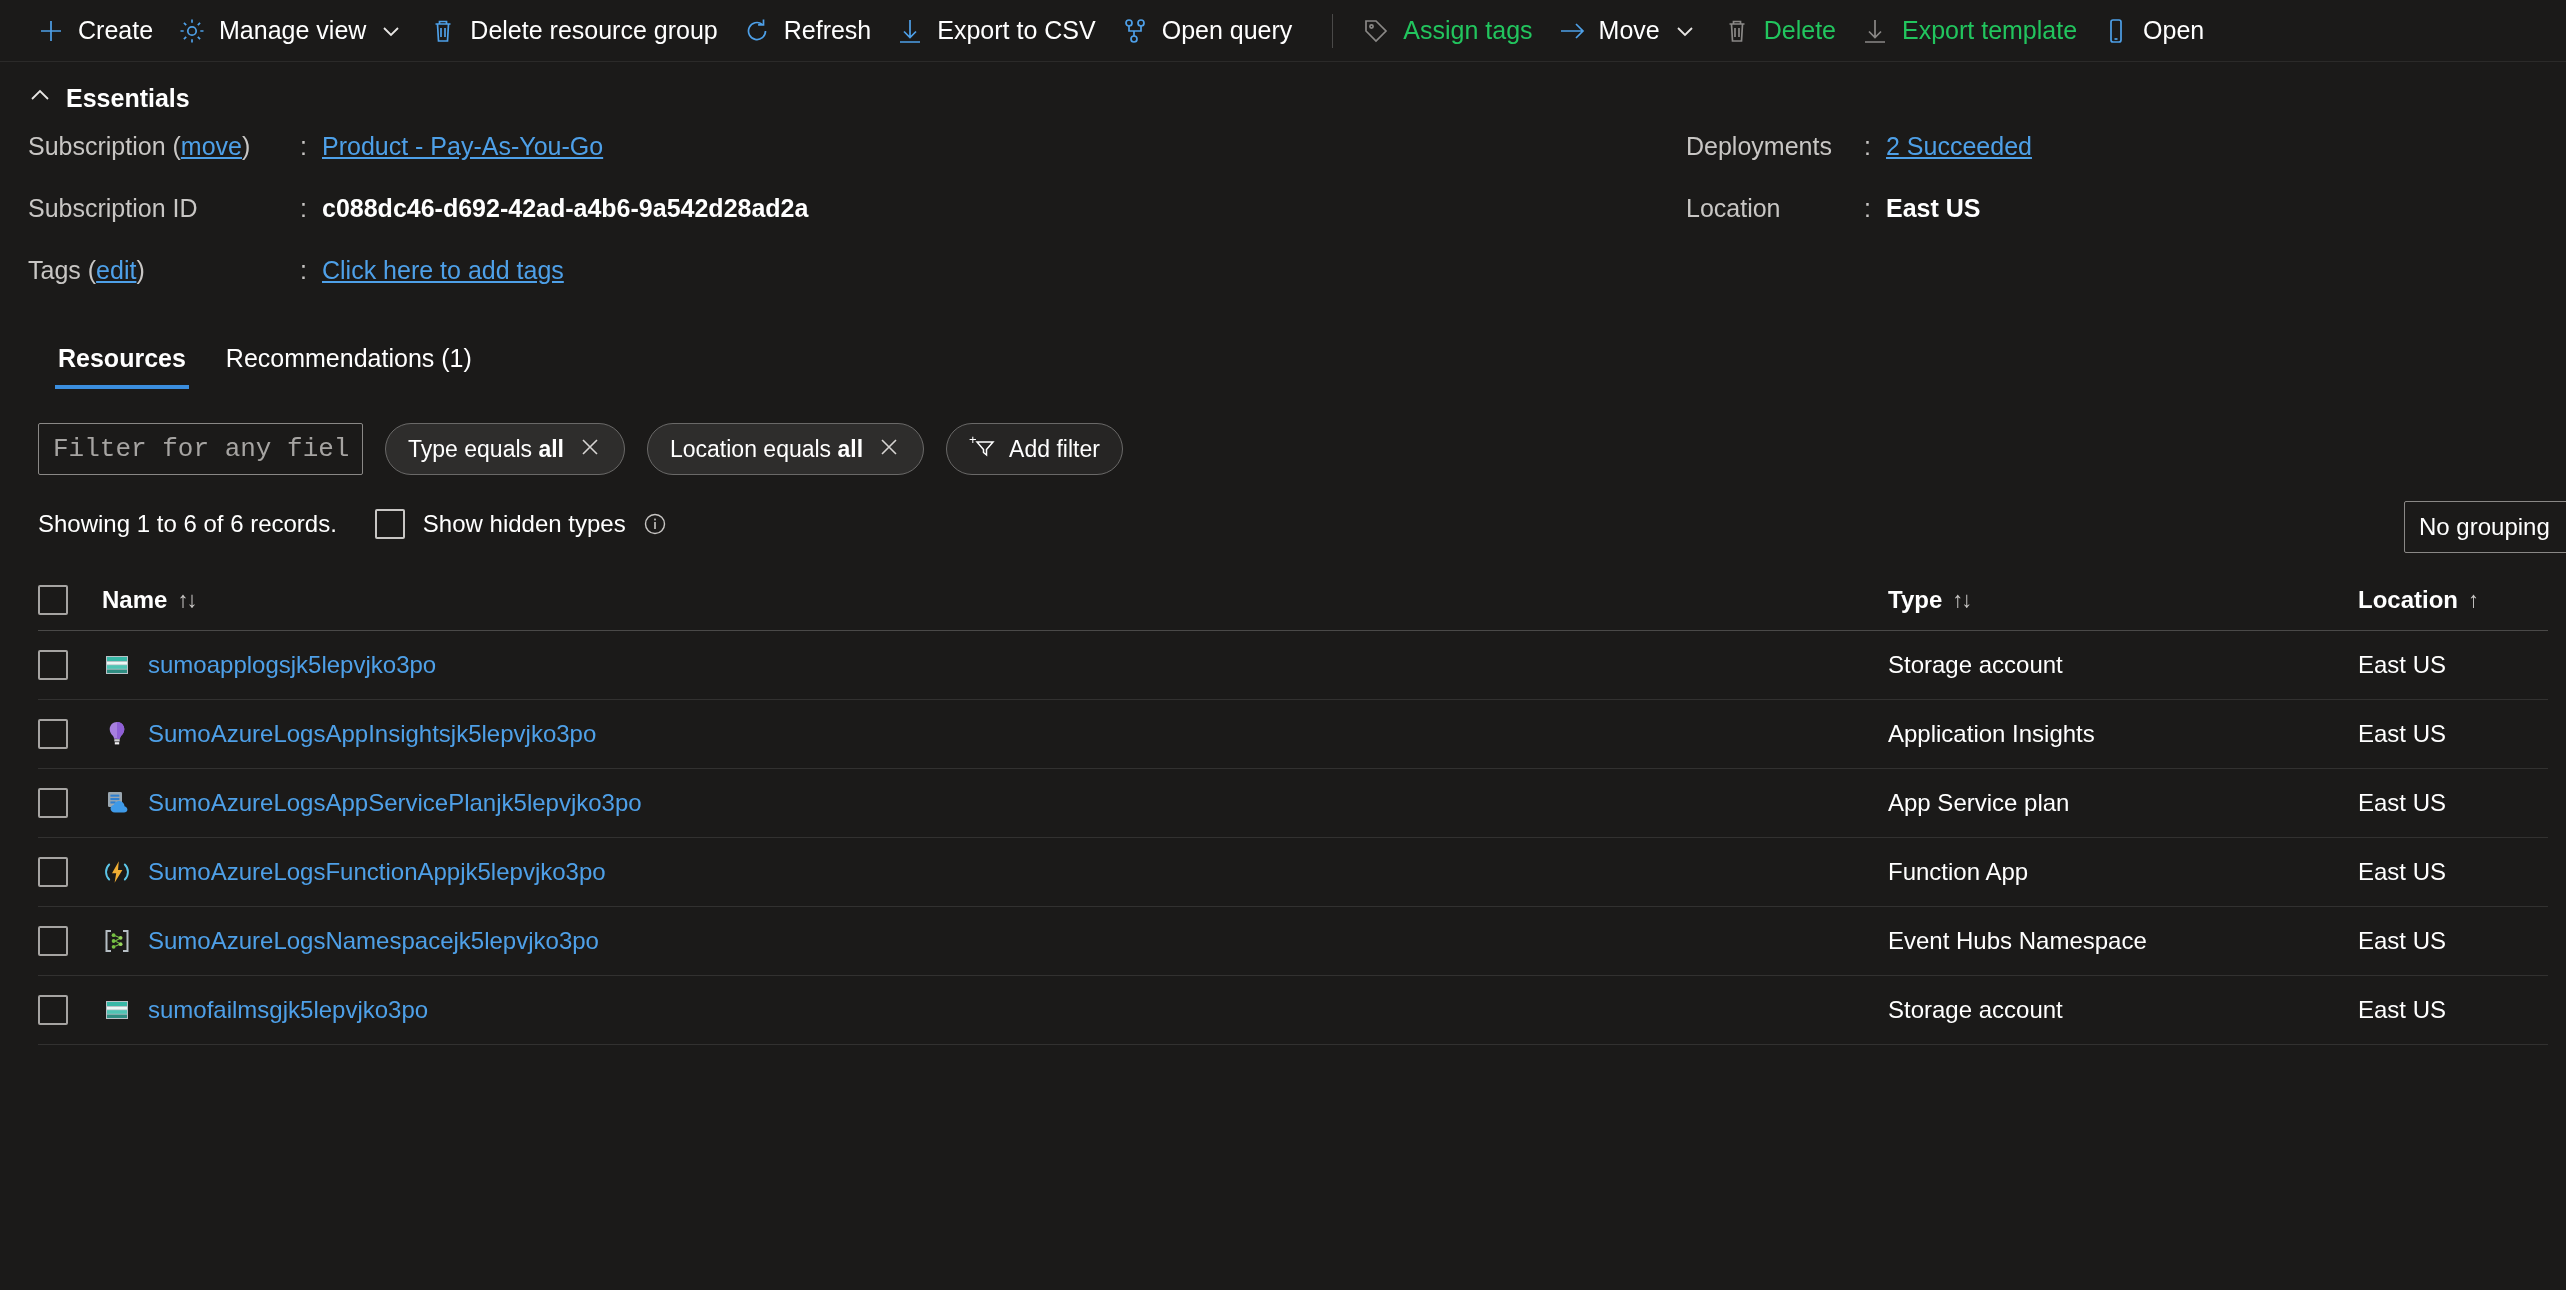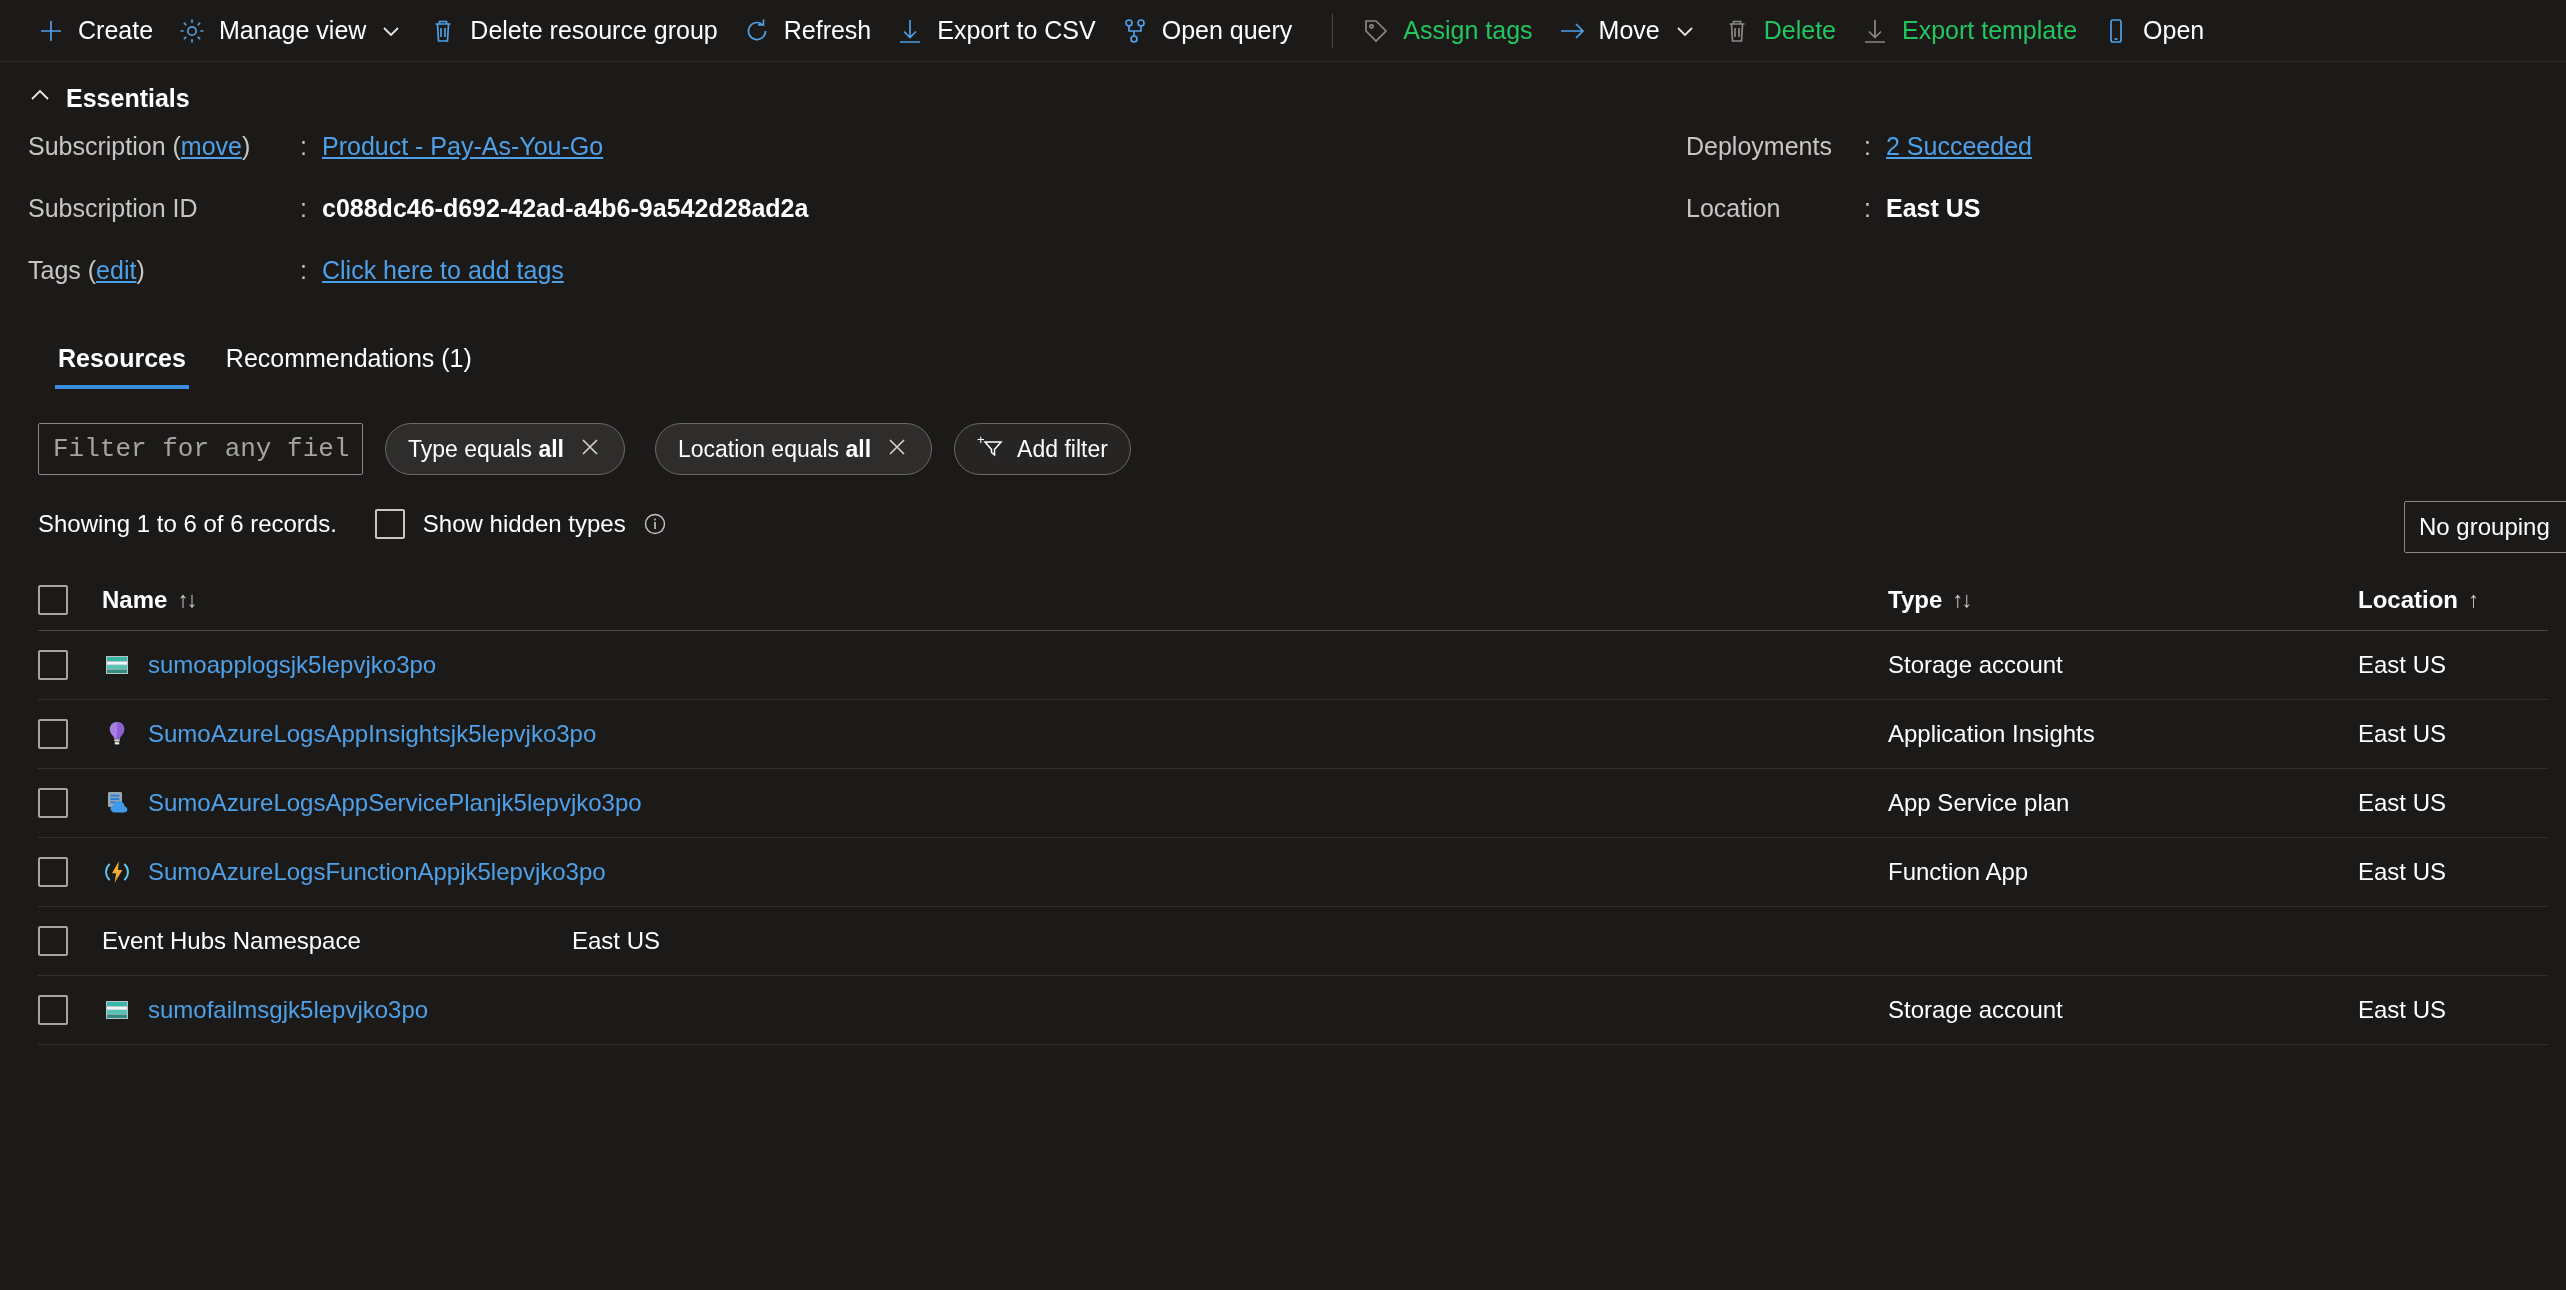--- a/index.html
+++ b/index.html
@@ -319,21 +319,21 @@
     </div>
   </div>
 
   <div class="tabs" id="tabs">
       <div class="tab active"><span>Resources</span></div>
       <div class="tab"><span>Recommendations (1)</span></div>
     </div>
 
   <div class="filterbar">
     <input class="filter-input" type="text" placeholder="Filter for any field..." style="">
-    <div id="pills" style="display:flex;gap:30px;">
+    <div id="pills" style="display:flex;gap:22px;">
         <div class="pill">
           <span>Type equals <b>all</b></span>
           <span class="x"><svg width="24" height="24" viewBox="0 0 24 24">
               <path d="M5 5l14 14M19 5L5 19" stroke="#d6d4d2" stroke-width="1.6" fill="none"></path>
             </svg></span>
         </div>
         <div class="pill">
           <span>Location equals <b>all</b></span>
           <span class="x"><svg width="24" height="24" viewBox="0 0 24 24">
               <path d="M5 5l14 14M19 5L5 19" stroke="#d6d4d2" stroke-width="1.6" fill="none"></path>
@@ -461,20 +461,34 @@
             </span>
             <span class="res-link">SumoAzureLogsFunctionAppjk5lepvjko3po</span>
           </div>
           <div class="c-type">Function App</div>
           <div class="c-loc">East US</div>
         </div>
         <div class="trow">
           <div class="c-chk">
             <span class="rowchk"></span>
           </div>
+          <div class="c-name">
+            <span class="r-ico">
+              <svg width="30" height="30" viewBox="0 0 30 30">
+        <path d="M9 5H4.5v20H9M21 5h4.5v20H21" fill="none" stroke="#b6bec4" stroke-width="2"></path>
+        <circle cx="11.6" cy="9.2" r="1.9" fill="#76c043"></circle>
+        <circle cx="11.6" cy="15" r="1.9" fill="#76c043"></circle>
+        <circle cx="11.6" cy="20.8" r="1.9" fill="#76c043"></circle>
+        <circle cx="18.6" cy="11.8" r="1.9" fill="#9ad65f"></circle>
+        <circle cx="18.6" cy="18.2" r="1.9" fill="#9ad65f"></circle>
+        <path d="M13.2 9.8l4 1.6M13.2 15l4-2.2M13.2 15l4 2.2M13.2 20.2l4-1.6" stroke="#76c043" stroke-width="1.1" fill="none"></path>
+      </svg>
+            </span>
+            <span class="res-link">SumoAzureLogsNamespacejk5lepvjko3po</span>
+          </div>
           <div class="c-type">Event Hubs Namespace</div>
           <div class="c-loc">East US</div>
         </div>
         <div class="trow">
           <div class="c-chk">
             <span class="rowchk"></span>
           </div>
           <div class="c-name">
             <span class="r-ico">
               <svg width="30" height="30" viewBox="0 0 30 30">

